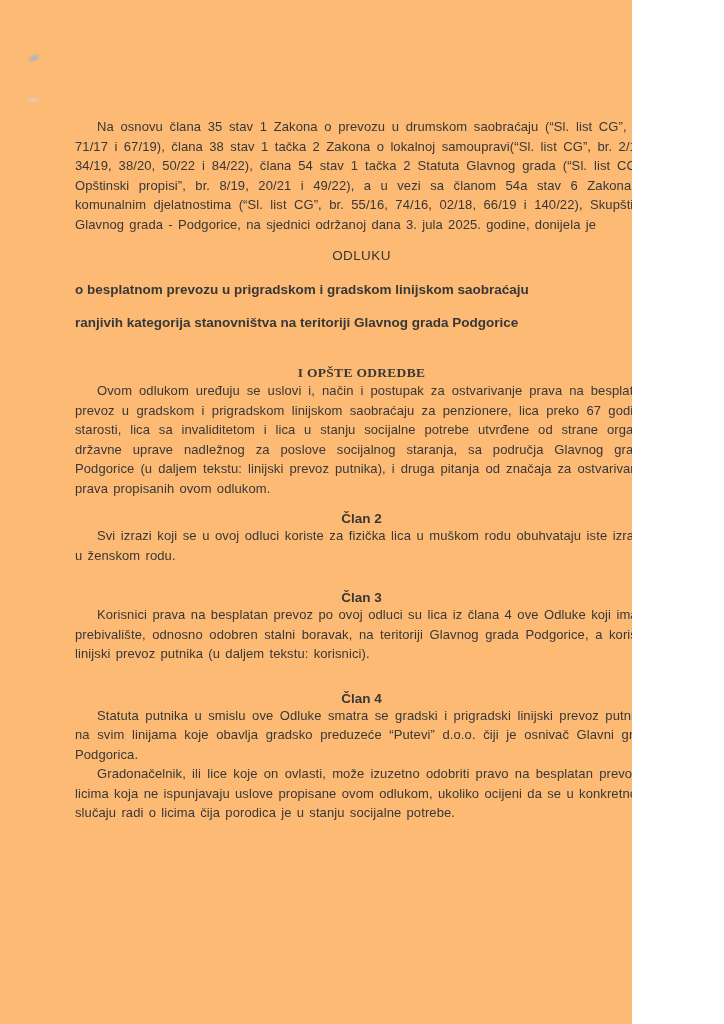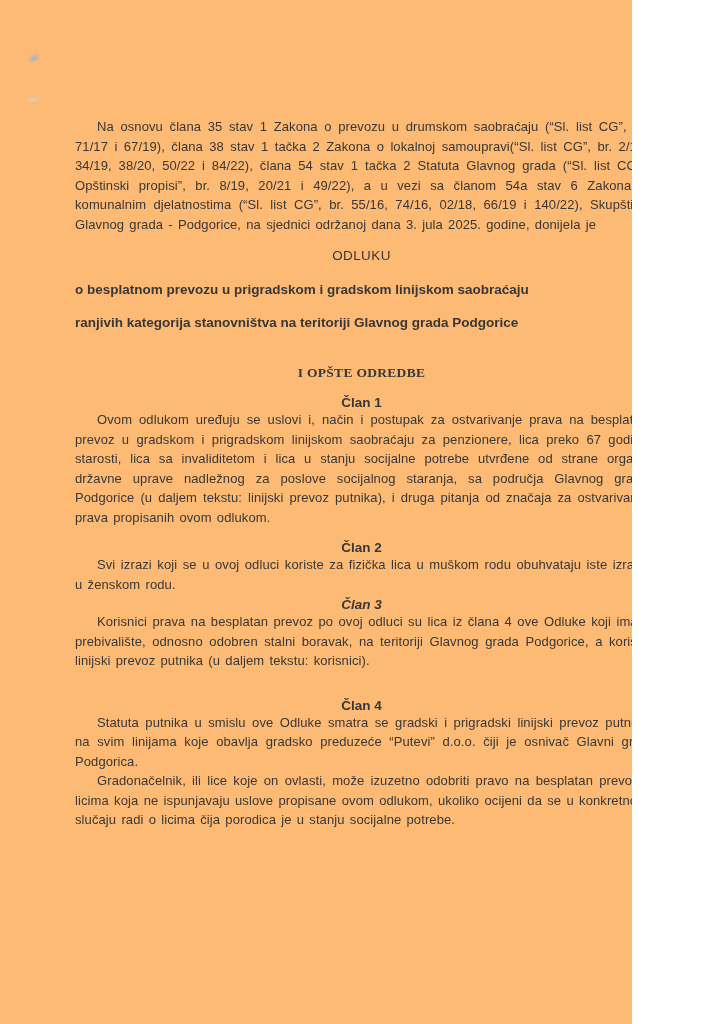--- a/index.html
+++ b/index.html
@@ -57,21 +57,21 @@
   .article-heading {
     text-align: center;
     font-size: 13.5px;
     font-weight: bold;
     margin: 0;
   }
   .mt-a1h { margin-top: 14px; }
   .mt-a1b { margin-top: 5px; }
   .mt-a2h { margin-top: 13px; }
   .mt-a2b { margin-top: 16px; }
-  .mt-a3h { margin-top: 3px; font-style: italic; }
+  .mt-a3h { margin-top: 25px; }
   .mt-a3b { margin-top: 10px; }
   .mt-a4h { margin-top: 27px; }
   .mt-a4b { margin-top: 8px; }
   .mt-a5h { margin-top: 12px; }
   .mt-a5b { margin-top: 14px; }
   .speck {
     position: absolute;
     border-radius: 50%;
     filter: blur(1px);
   }
@@ -105,21 +105,20 @@
 
     <p class="doc-title">ODLUKU</p>
 
     <p class="doc-subtitle">
       <span>o besplatnom prevozu u prigradskom i gradskom linijskom saobraćaju</span><br>
       <span>ranjivih kategorija stanovništva na teritoriji Glavnog grada Podgorice</span>
     </p>
 
     <p class="section-heading">I OPŠTE ODREDBE</p>
 
-    <p class="article-heading mt-a1h">Član 1</p>
     <p class="body-par mt-a1b">Ovom odlukom uređuju se uslovi i, način i postupak za ostvarivanje prava na besplatan prevoz u gradskom i prigradskom linijskom saobraćaju za penzionere, lica preko 67 godina starosti, lica sa invaliditetom i lica u stanju socijalne potrebe utvrđene od strane organa državne uprave nadležnog za poslove socijalnog staranja, sa područja Glavnog grada Podgorice (u daljem tekstu: linijski prevoz putnika), i druga pitanja od značaja za ostvarivanje prava propisanih ovom odlukom.</p>
 
     <p class="article-heading mt-a2h">Član 2</p>
     <p class="body-par mt-a2b">Svi izrazi koji se u ovoj odluci koriste za fizička lica u muškom rodu obuhvataju iste izraze u ženskom rodu.</p>
 
     <p class="article-heading mt-a3h">Član 3</p>
     <p class="body-par mt-a3b">Korisnici prava na besplatan prevoz po ovoj odluci su lica iz člana 4 ove Odluke koji imaju prebivalište, odnosno odobren stalni boravak, na teritoriji Glavnog grada Podgorice, a koriste linijski prevoz putnika (u daljem tekstu: korisnici).</p>
 
     <p class="article-heading mt-a4h">Član 4</p>
     <p class="body-par mt-a4b">Statuta putnika u smislu ove Odluke smatra se gradski i prigradski linijski prevoz putnika na svim linijama koje obavlja gradsko preduzeće “Putevi” d.o.o. čiji je osnivač Glavni grad Podgorica.</p>

